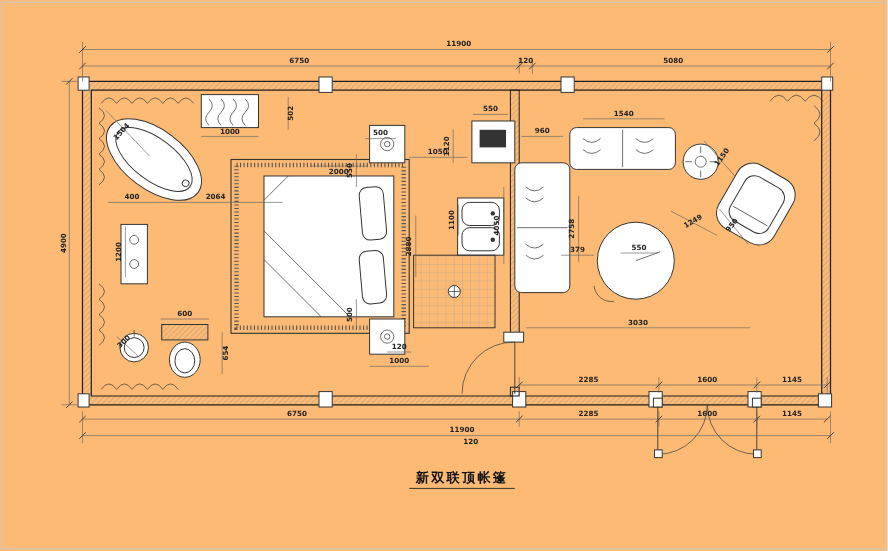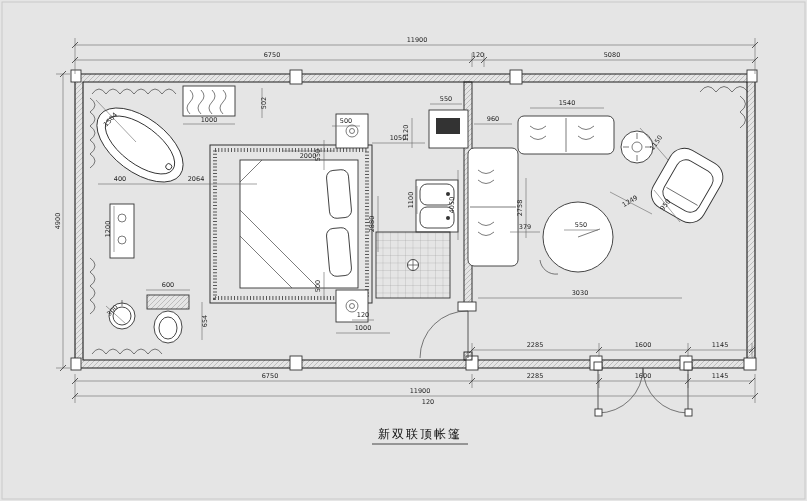--- a/index.html
+++ b/index.html
@@ -1,17 +1,17 @@
 <!DOCTYPE html>
 <html><head>
 <meta charset="utf-8">
 <style>
   html,body{margin:0;padding:0;background:#fff;}
-  .wrap{position:relative;width:807px;height:501px;background:#e5e5e5;overflow:hidden;
-        font-family:"DejaVu Sans",sans-serif;}
+  .wrap{position:relative;width:807px;height:501px;background:#fdba74;overflow:hidden;
+        font-family:"DejaVu Sans",sans-serif;font-weight:bold;}
   svg{position:absolute;left:0;top:0;}
   .dim{font-family:"DejaVu Sans",sans-serif;font-size:6.5px;fill:#222;}
   .title{font-family:"DejaVu Sans",sans-serif;font-size:12px;fill:#111;letter-spacing:2px;}
   .ln{stroke:#666;stroke-width:.6;fill:none;}
   .tick{stroke:#333;stroke-width:.8;fill:none;}
   .wall{stroke:#1d1d1d;stroke-width:1.1;fill-rule:evenodd;}
   .fix{stroke:#333;stroke-width:.9;fill:#fff;}
   .thin{stroke:#444;stroke-width:.7;fill:none;}
   .dark{fill:#333;stroke:none;}
 </style>

